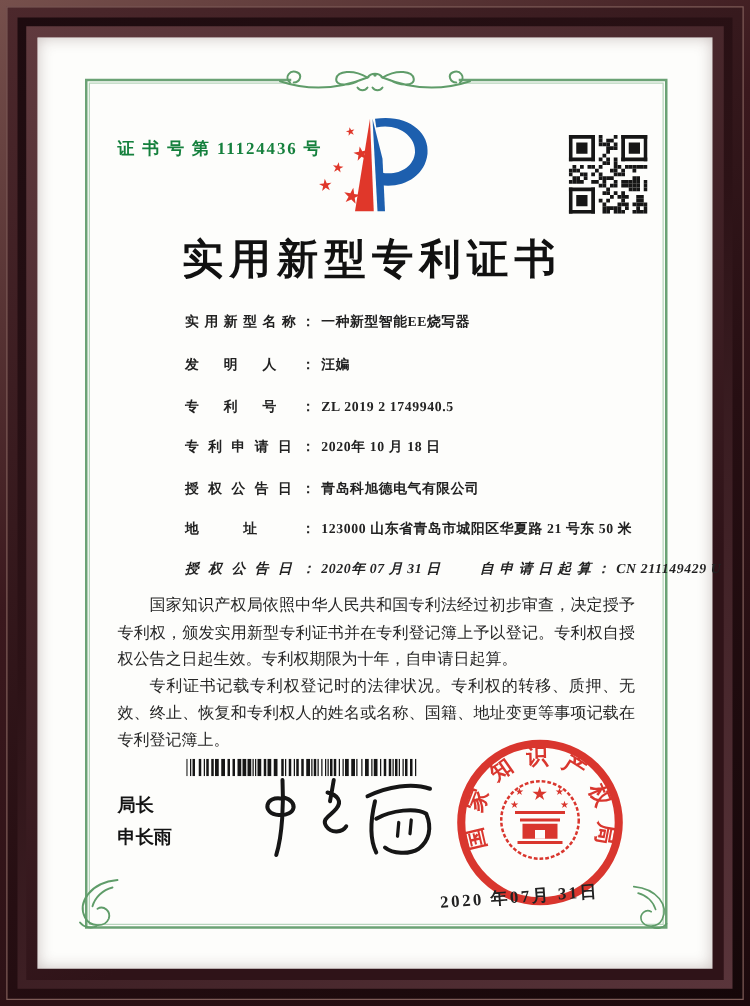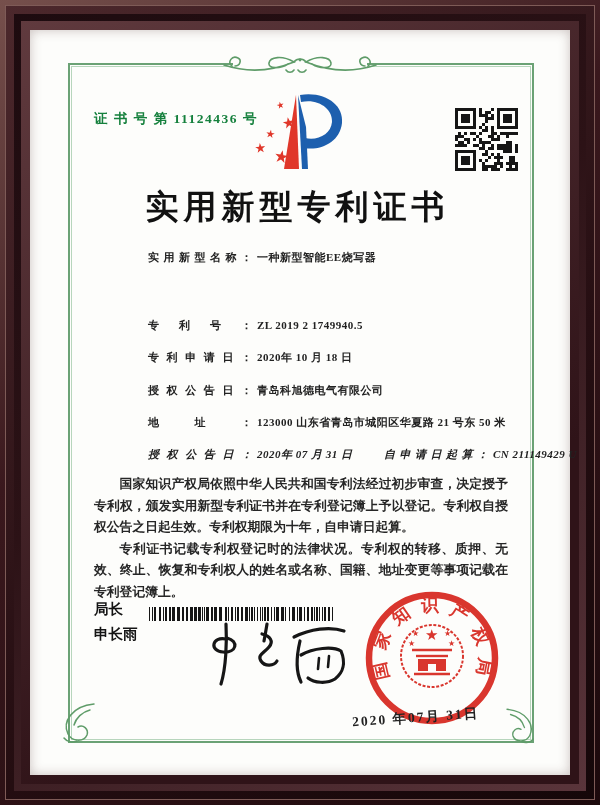--- a/index.html
+++ b/index.html
@@ -23,25 +23,25 @@
   .qr{position:absolute;left:455px;top:108px;}
   .title{position:absolute;left:0;top:185px;width:595px;text-align:center;
          font-size:33px;font-weight:700;letter-spacing:5px;color:#111;}
   
   .frow{position:absolute;left:108px;width:430px;font-size:11px;font-weight:700;color:#222;white-space:nowrap;margin-left:40px;}
   .flabel{display:inline-block;width:104px;text-align:justify;text-align-last:justify;}
   .fvalue{margin-left:5px;letter-spacing:.5px;}
   .frow2{position:absolute;left:236px;top:0;}
   
   .body-text{position:absolute;left:94px;top:474px;width:414px;font-size:12.8px;
-             line-height:21.6px;text-align:justify;color:#262626;font-weight:bold;}
+             line-height:21.6px;text-align:justify;color:#262626;}
   .body-text p{margin:0;text-indent:2em;}
   
   .barcode{position:absolute;left:149px;top:607px;}
-  .director{position:absolute;left:94px;top:597px;font-family:"Liberation Sans","DejaVu Sans",sans-serif;
+  .director{position:absolute;left:94px;top:633px;font-family:"Liberation Sans","DejaVu Sans",sans-serif;
             font-size:14.5px;font-weight:700;color:#141414;line-height:25px;}
   .signature{position:absolute;left:196px;top:610px;}
   .seal{position:absolute;left:356px;top:584px;opacity:.93;}
   .seal-date{position:absolute;left:352px;top:707px;width:180px;font-size:13.5px;font-weight:700;
              letter-spacing:2px;color:#222;transform:rotate(-4deg);}
 </style>
 </head>
 <body>
 
 <div class="page">
@@ -240,20 +240,23 @@
       <rect x="54" y="60" width="3" height="3" fill="#161616"></rect>
       <rect x="57" y="60" width="3" height="3" fill="#161616"></rect>
       <rect x="60" y="60" width="3" height="3" fill="#161616"></rect>
     </svg>
 
   <div class="title">实用新型专利证书</div>
 
   <div class="frow" style="top:250px;">
     <span class="flabel">实用新型名称：</span><span class="fvalue">一种新型智能EE烧写器</span>
   </div>
+  <div class="frow" style="top:284px;">
+    <span class="flabel">发明人：</span><span class="fvalue">汪媥</span>
+  </div>
   <div class="frow" style="top:318px;">
     <span class="flabel">专利号：</span><span class="fvalue">ZL 2019 2 1749940.5</span>
   </div>
   <div class="frow" style="top:350px;">
     <span class="flabel">专利申请日：</span><span class="fvalue">2020年 10 月 18 日</span>
   </div>
   <div class="frow" style="top:383px;">
     <span class="flabel">授权公告日：</span><span class="fvalue">青岛科旭德电气有限公司</span>
   </div>
   <div class="frow" style="top:415px;">

